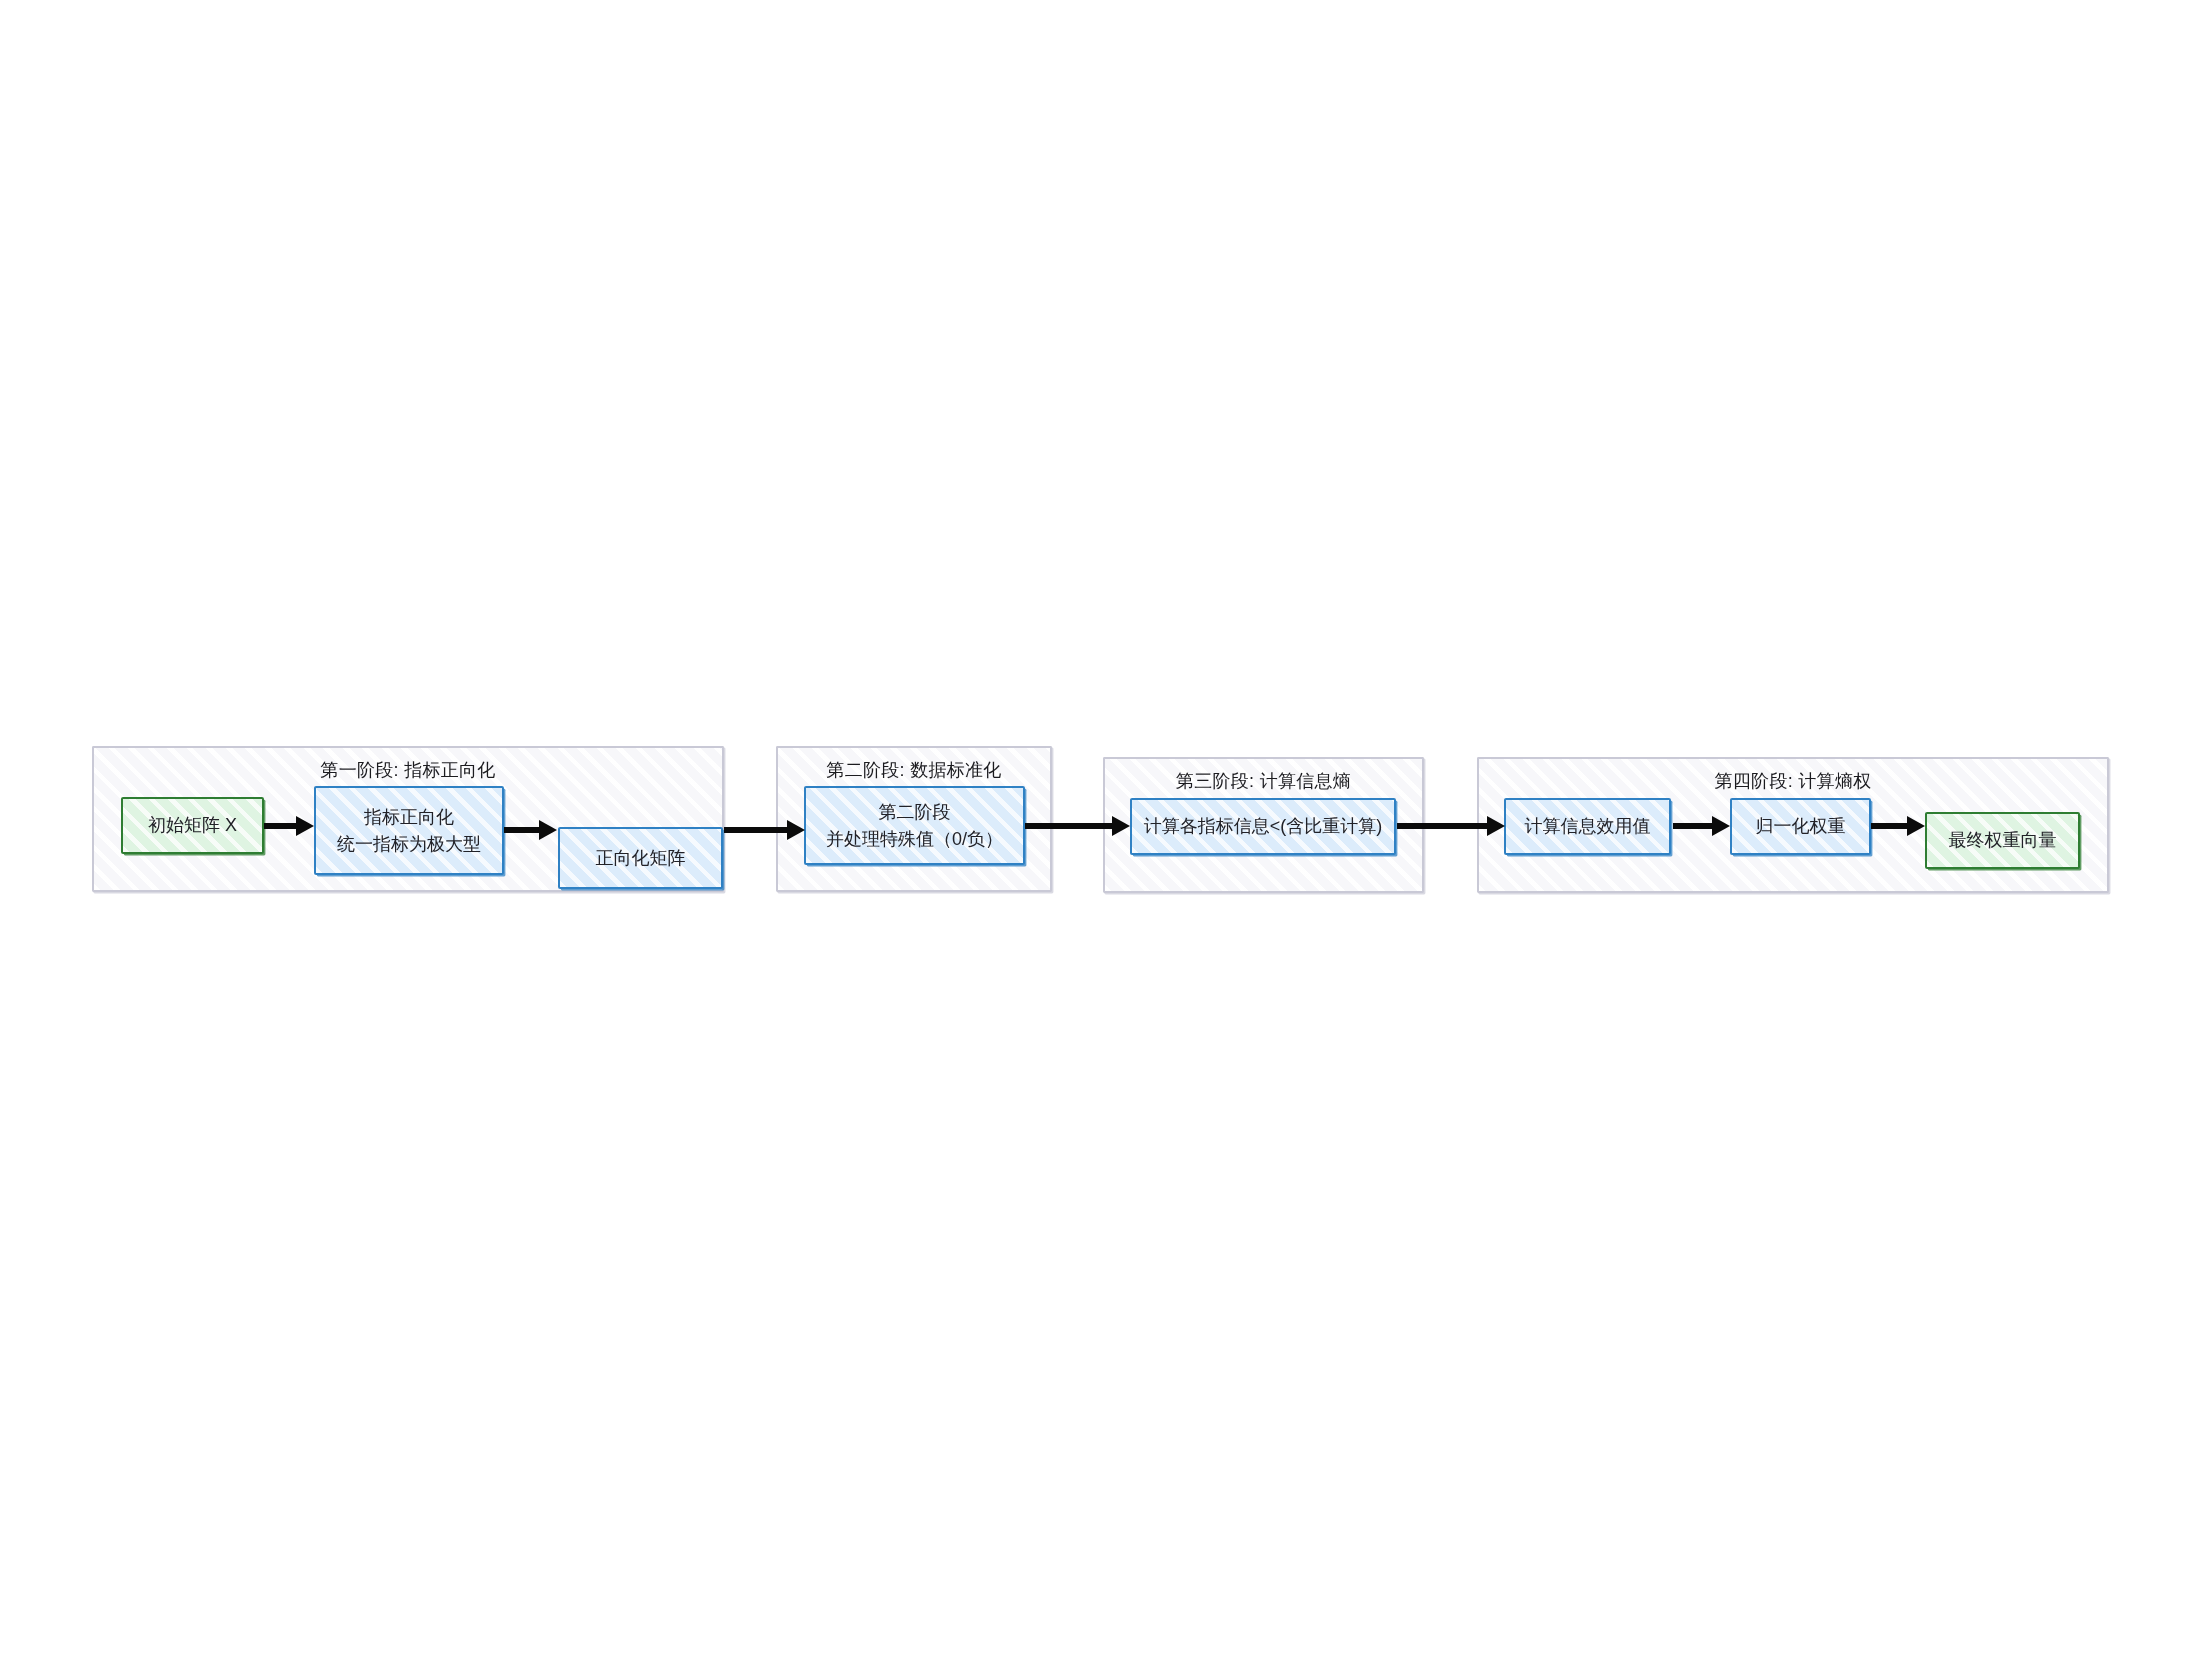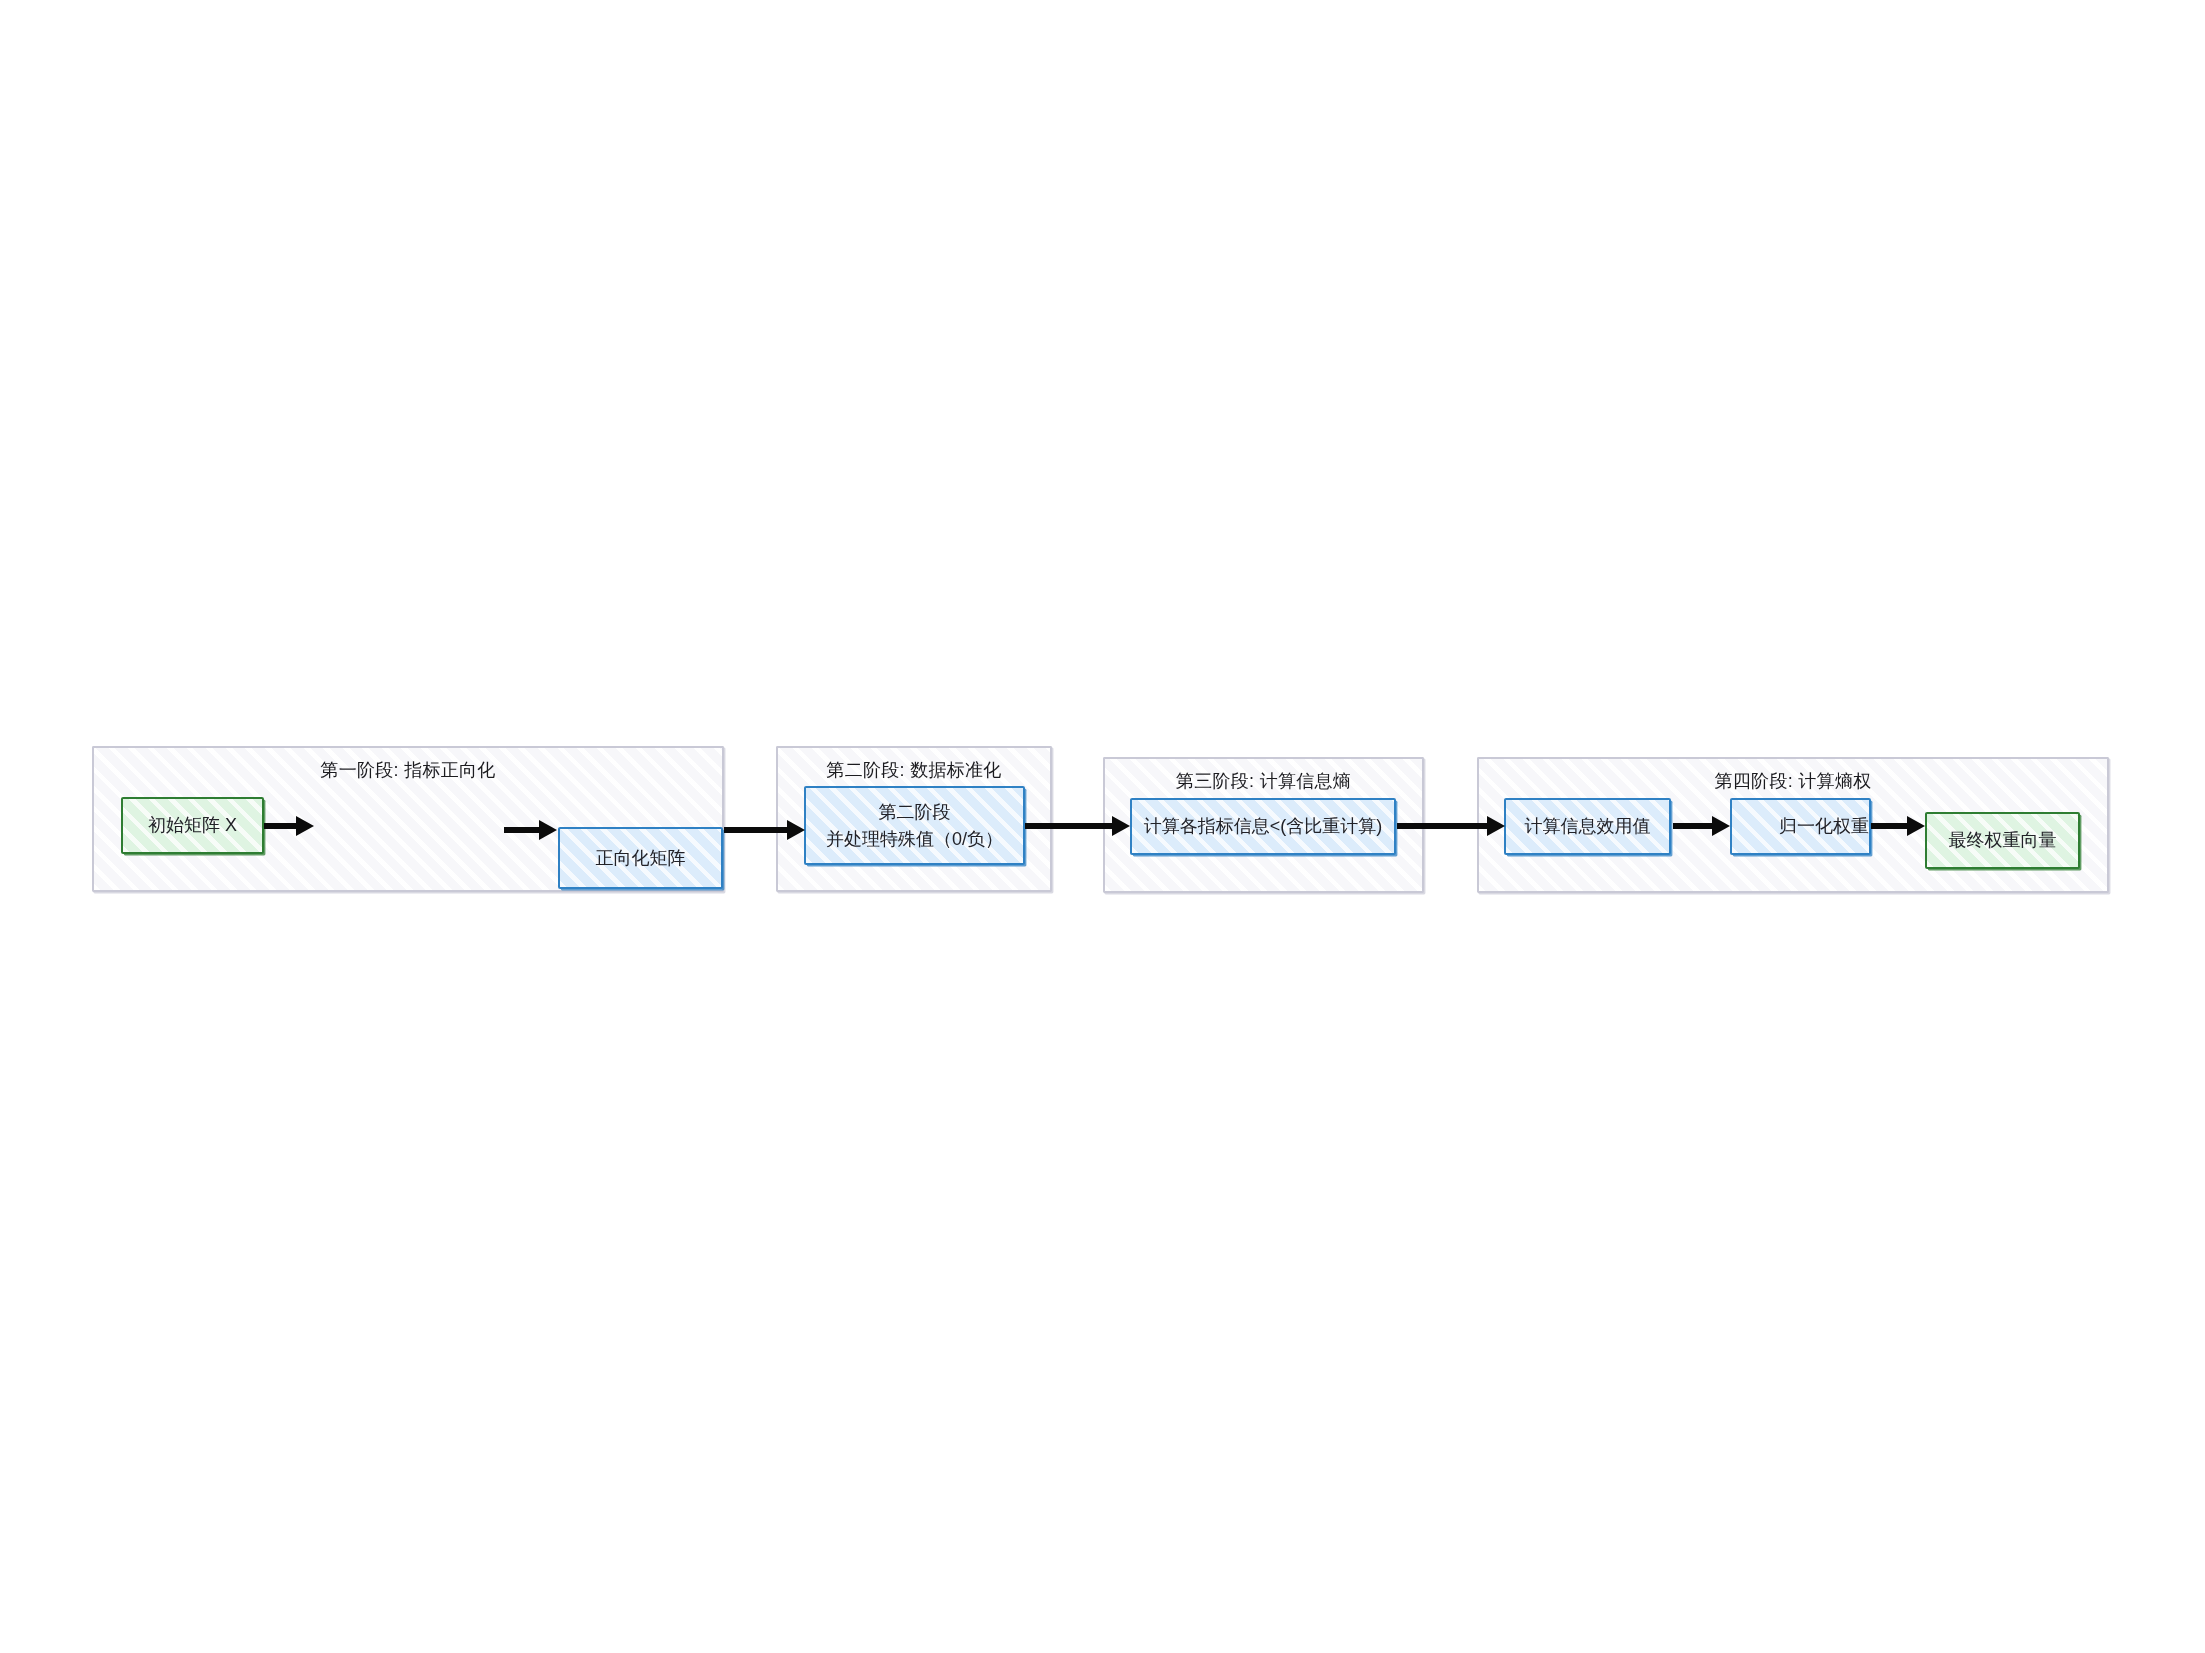--- a/index.html
+++ b/index.html
@@ -121,20 +121,24 @@
 <div id="canvas">
 
   <div class="stage" style="left:92px; top:746px; width:632px; height:146px;">
     <div class="stage-title">第一阶段: 指标正向化</div>
   </div>
 
   <div class="node green" style="left:121px; top:797px; width:143px; height:57px;">
     <span class="line">初始矩阵 X</span>
   </div>
 
+  <div class="node blue" style="left:314px; top:786px; width:190px; height:89px;">
+    <span class="line">指标正向化</span>
+    <span class="line">统一指标为极大型</span>
+  </div>
 
   <div class="node blue" style="left:558px; top:799px; width:165px; height:62px;margin-top:28px;">
     <span class="line">正向化矩阵</span>
   </div>
 
   <div class="stage" style="left:776px; top:746px; width:276px; height:146px;">
     <div class="stage-title">第二阶段: 数据标准化</div>
   </div>
 
   <div class="node blue" style="left:804px; top:786px; width:221px; height:79px;">
@@ -151,21 +155,21 @@
   </div>
 
   <div class="stage" style="left:1477px; top:757px; width:632px; height:136px;">
     <div class="stage-title">第四阶段: 计算熵权</div>
   </div>
 
   <div class="node blue" style="left:1504px; top:798px; width:167px; height:57px;">
     <span class="line">计算信息效用值</span>
   </div>
 
-  <div class="node blue" style="left:1730px; top:798px; width:141px; height:57px;align-items:flex-end;">
+  <div class="node blue" style="left:1730px; top:798px; width:141px; height:57px;">
     <span class="line">归一化权重</span>
   </div>
 
   <div class="node green" style="left:1925px; top:798px; width:155px; height:57px;margin-top:14px;">
     <span class="line">最终权重向量</span>
   </div>
 
   <div class="arrow" style="left:264px; top:826px; width:50px;">
     <div class="shaft" style="width:32px;"></div>
     <div class="head" style="left:32px;"></div>

